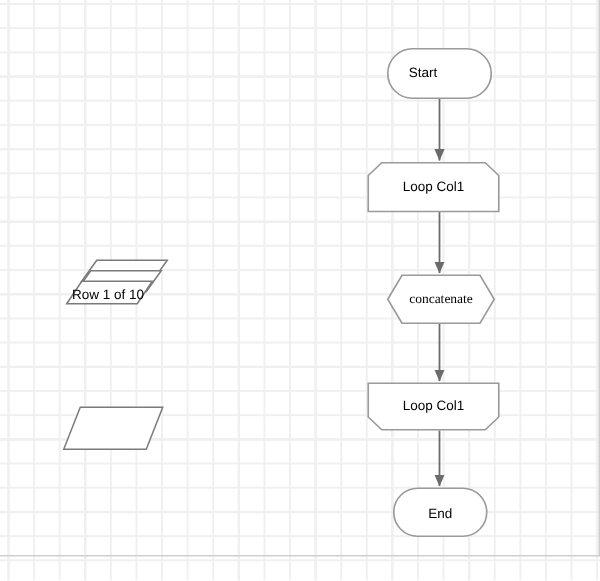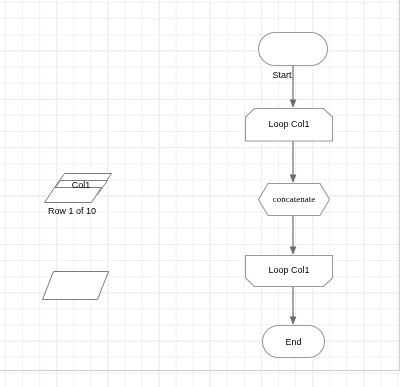--- a/index.html
+++ b/index.html
@@ -91,28 +91,27 @@
     <rect x="262.5" y="325.5" width="62" height="32" rx="16" ry="16" fill="#ffffff" stroke="#9a9a9a" stroke-width="1.1"></rect>
 
     <path d="M54.5,187.5 L64.5,173.5 L111.5,173.5 L101.5,187.5 Z" fill="#ffffff" stroke="#7a7a7a" stroke-width="1"></path>
     <path d="M50.5,194.5 L60.5,180.5 L107.5,180.5 L97.5,194.5 Z" fill="#ffffff" stroke="#7a7a7a" stroke-width="1"></path>
 
     <path d="M44.5,202.5 L54.5,187.5 L101.5,187.5 L91.5,202.5 Z" fill="#ffffff" stroke="#7a7a7a" stroke-width="1"></path>
 
     <path d="M42.5,299.5 L53.5,271.5 L108.5,271.5 L97.5,299.5 Z" fill="#ffffff" stroke="#7a7a7a" stroke-width="1"></path>
   </svg>
 
-  <div class="node-label" style="left:258px; top:43px; width:48px;margin-top:27px;">Start</div>
+  <div class="node-label" style="left:258px; top:43px; width:48px;">Start</div>
 
   <div class="node-label" style="left:245px; top:119px; width:88px;">Loop Col1</div>
 
   <div class="node-label" style="left:253px; top:194px; width:82px;font-family:Liberation Serif, serif;">concatenate</div>
 
   <div class="node-label" style="left:245px; top:265px; width:88px;">Loop Col1</div>
 
   <div class="node-label" style="left:262px; top:337px; width:63px;">End</div>
 
-  <div class="node-label" style="left:52px; top:180px; width:58px;">Col1</div>
 
-  <div class="node-label" style="left:36px; top:206px; width:72px;text-align:center;">Row 1 of 10</div>
+  <div class="node-label" style="left:36px; top:191px; width:72px;text-align:center;">Row 1 of 10</div>
 
 
 </div>
 
 </body></html>

